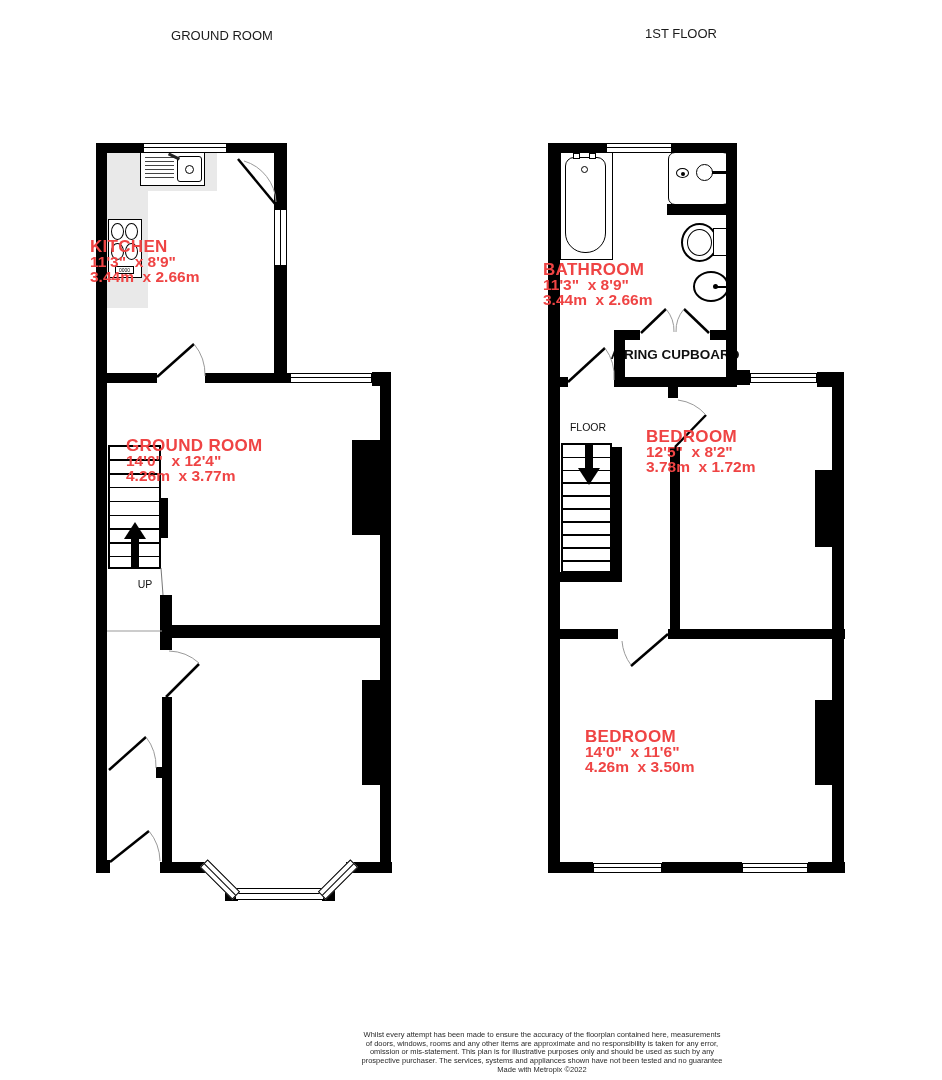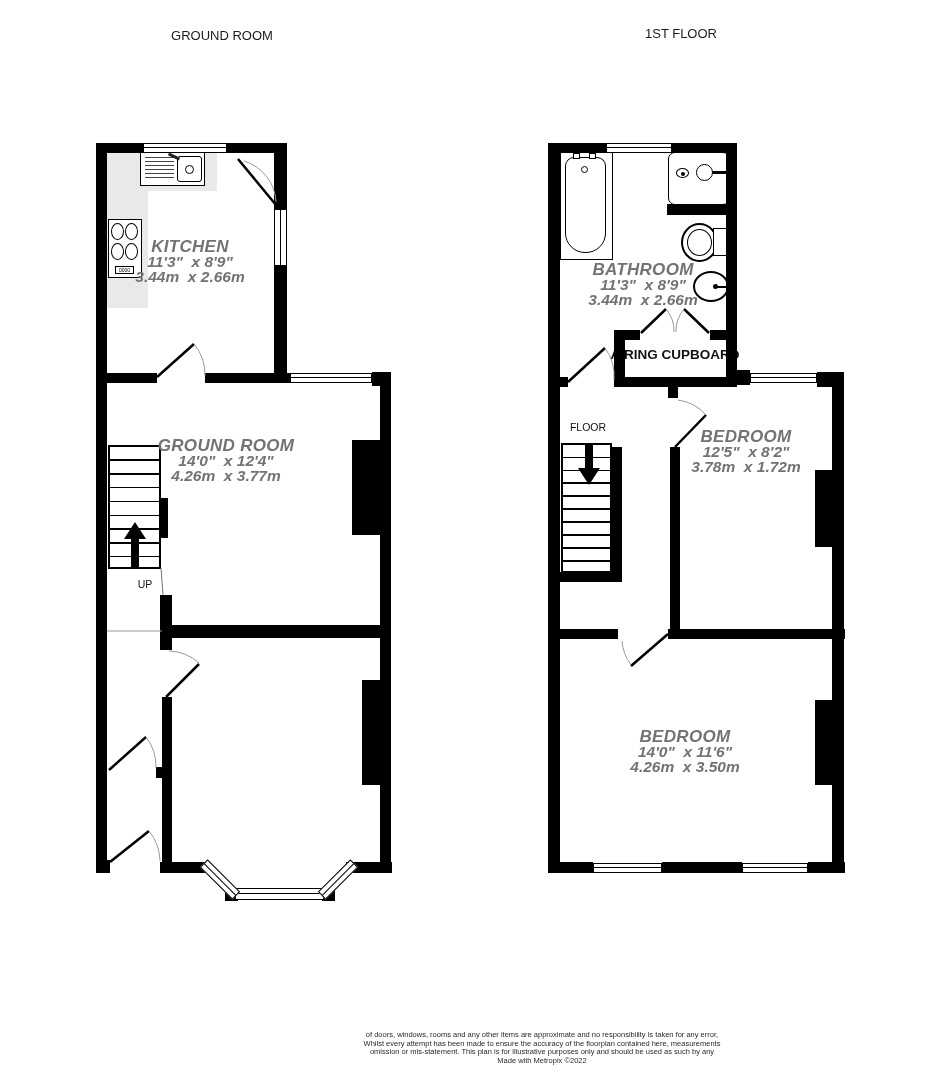--- a/index.html
+++ b/index.html
@@ -12,21 +12,21 @@
   .win-v::after{content:'';position:absolute;top:0;bottom:0;left:50%;width:1px;margin-left:-1px;background:#000;}
   .fixture{position:absolute;background:#fff;border:1.5px solid #000;box-sizing:border-box;z-index:2;}
   .fx{position:absolute;box-sizing:border-box;}
   .stairs{position:absolute;border:2px solid #000;box-sizing:border-box;z-index:2;
           background:repeating-linear-gradient(to bottom,#fff 0 12.3px,#000 12.3px 13.8px);}
   .stairs2{background:repeating-linear-gradient(to bottom,#fff 0 11.5px,#000 11.5px 13px);}
   .arrow-stem{position:absolute;background:#000;z-index:3;}
   .arrow-up{position:absolute;width:0;height:0;border-left:11px solid transparent;border-right:11px solid transparent;border-bottom:17px solid #000;z-index:3;}
   .arrow-down{position:absolute;width:0;height:0;border-left:11px solid transparent;border-right:11px solid transparent;border-top:17px solid #000;z-index:3;}
   .floor-title{position:absolute;width:200px;text-align:center;font-size:13px;color:#1b1b1b;z-index:7;}
-  .room-label{position:absolute;width:200px;text-align:center;font-weight:bold;color:#737373;z-index:7;font-style:italic;}
+  .room-label{position:absolute;width:200px;font-weight:bold;color:#ef4444;z-index:7;}
   .rl-name{font-size:17px;line-height:15px;letter-spacing:.3px;}
   .rl-dim{font-size:15.5px;line-height:15px;white-space:pre;}
   .small-label{position:absolute;text-align:center;font-size:10.5px;color:#111;z-index:7;}
   .ac-label{position:absolute;width:200px;text-align:center;font-weight:bold;font-size:13.5px;color:#111;white-space:nowrap;z-index:3;}
   .svg-layer{position:absolute;left:0;top:0;z-index:6;pointer-events:none;}
   .footer{position:absolute;left:272px;top:1031px;width:540px;text-align:center;
           font-size:7.5px;line-height:8.7px;color:#2a2a2a;z-index:7;}
 </style>
 </head>
 <body>
@@ -214,19 +214,20 @@
       <line x1="675" y1="447" x2="706" y2="415" stroke="#000" stroke-width="2.5"></line>
       <path d="M706,415 A45,45 0 0 0 678,400" fill="none" stroke="#9a9a9a" stroke-width="1"></path>
     </g>
     <g>
       <line x1="668" y1="634" x2="631" y2="666" stroke="#000" stroke-width="2.5"></line>
       <path d="M622,641 A46,46 0 0 0 631,665" fill="none" stroke="#9a9a9a" stroke-width="1"></path>
     </g>
   </svg>
 
   <div class="footer">
+    <div>Whilst every attempt has been made to ensure the accuracy of the floorplan contained here, measurements</div>
     <div>of doors, windows, rooms and any other items are approximate and no responsibility is taken for any error,</div>
-    <div>Whilst every attempt has been made to ensure the accuracy of the floorplan contained here, measurements</div>
     <div>omission or mis-statement. This plan is for illustrative purposes only and should be used as such by any</div>
+    <div>prospective purchaser. The services, systems and appliances shown have not been tested and no guarantee</div>
     <div>Made with Metropix ©2022</div>
   </div>
 
 </div>
 
 </body></html>

